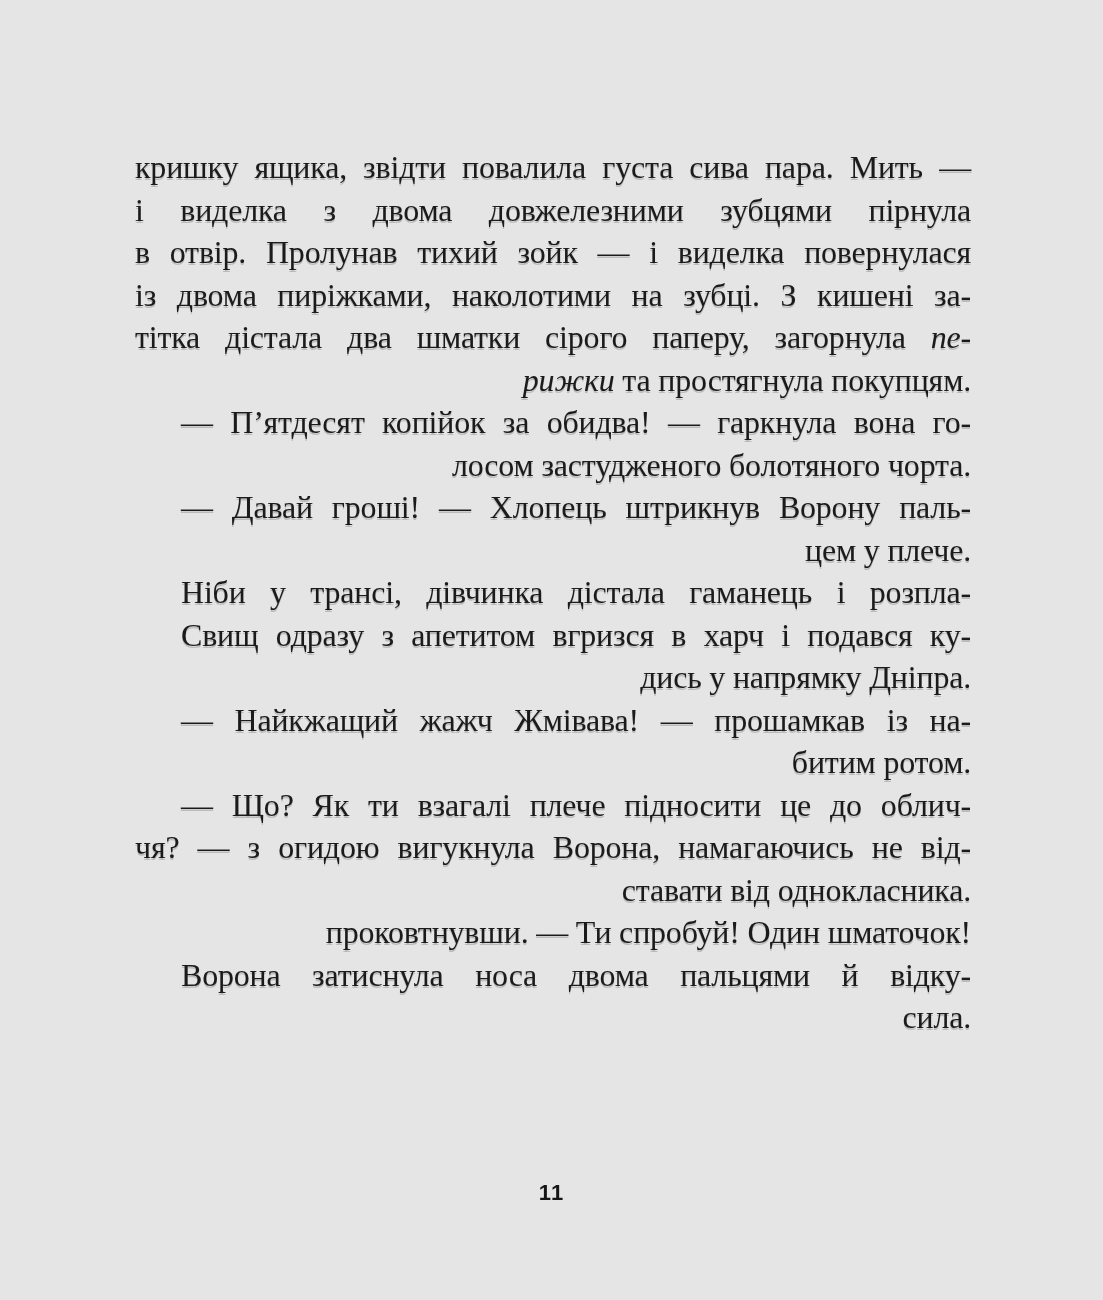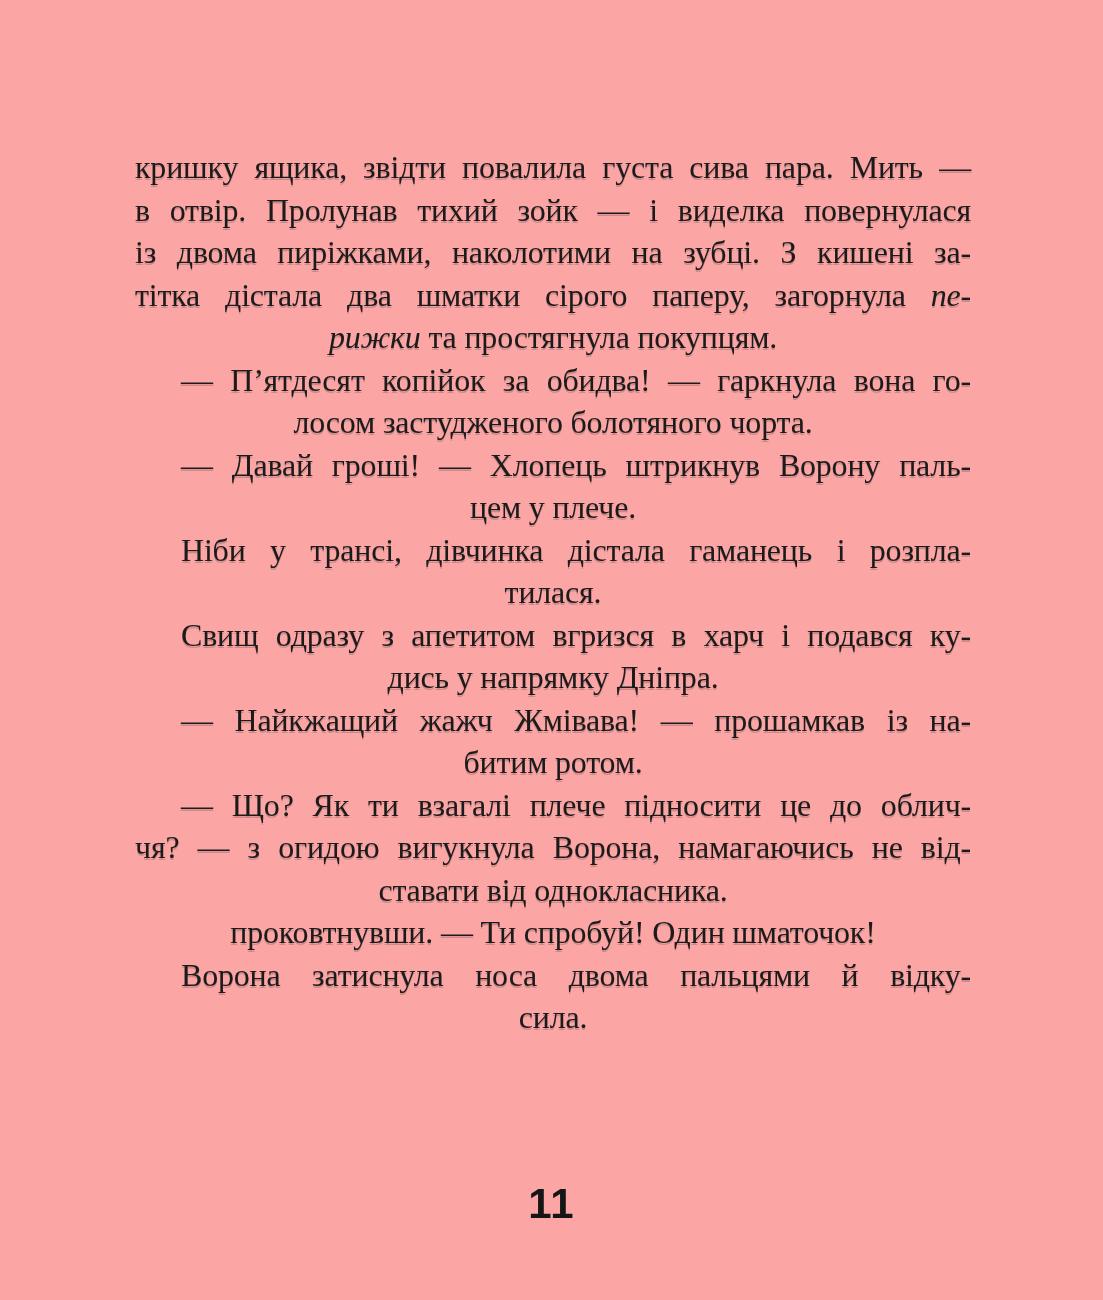--- a/index.html
+++ b/index.html
@@ -7,78 +7,78 @@
     padding: 0;
     width: 1103px;
     height: 1300px;
     background: #ffffff;
     overflow: hidden;
   }
   .book-page {
     position: relative;
     width: 1103px;
     height: 1300px;
-    background: #fca5a5;
+    background: #e5e5e5;
     font-family: "Liberation Serif", "DejaVu Serif", serif;
   }
   .page-text {
     position: absolute;
     left: 135px;
     top: 146px;
     width: 836px;
     color: #1b1b1b;
     font-size: 32px;
     line-height: 42.5px;
     letter-spacing: -0.2px;
     text-shadow: 0 1.5px 0.5px rgba(40,40,40,0.22);
   }
   .line {
     white-space: normal;
-    text-align: center;
+    text-align: right;
   }
   .line.justify {
     text-align: justify;
     text-align-last: justify;
   }
   .line.indent {
     padding-left: 46px;
     font-family: Liberation Serif, serif;
   }
   .line .it {
     font-style: italic;
   }
   .page-number {
     position: absolute;
     left: 0;
     top: 1180px;
     width: 1103px;
     text-align: center;
     font-family: "Liberation Sans", "DejaVu Sans", sans-serif;
     font-weight: bold;
-    font-size: 42px;
+    font-size: 22px;
     letter-spacing: 1px;
     color: #161616;
   }
 </style>
 </head>
 <body>
 
 <div class="book-page">
   <div class="page-text" id="page-text">
       <div class="line justify"><span>кришку ящика, звідти повалила густа сива пара. Мить —</span></div>
+      <div class="line justify"><span>і виделка з двома довжелезними зубцями пірнула</span></div>
       <div class="line justify"><span>в отвір. Пролунав тихий зойк — і виделка повернулася</span></div>
       <div class="line justify"><span>із двома пиріжками, наколотими на зубці. З кишені за-</span></div>
       <div class="line justify"><span>тітка дістала два шматки сірого паперу, загорнула </span><span class="it">пе-</span></div>
       <div class="line"><span class="it">рижки</span><span> та простягнула покупцям.</span></div>
       <div class="line justify indent"><span>— П’ятдесят копійок за обидва! — гаркнула вона го-</span></div>
       <div class="line"><span>лосом застудженого болотяного чорта.</span></div>
       <div class="line justify indent"><span>— Давай гроші! — Хлопець штрикнув Ворону паль-</span></div>
       <div class="line"><span>цем у плече.</span></div>
       <div class="line justify indent"><span>Ніби у трансі, дівчинка дістала гаманець і розпла-</span></div>
-      <div class="line"><span>тилася.</span></div>
       <div class="line justify indent"><span>Свищ одразу з апетитом вгризся в харч і подався ку-</span></div>
       <div class="line"><span>дись у напрямку Дніпра.</span></div>
       <div class="line justify indent"><span>— Найкжащий жажч Жмівава! — прошамкав із на-</span></div>
       <div class="line"><span>битим ротом.</span></div>
       <div class="line justify indent"><span>— Що? Як ти взагалі плече підносити це до облич-</span></div>
       <div class="line justify"><span>чя? — з огидою вигукнула Ворона, намагаючись не від-</span></div>
       <div class="line"><span>ставати від однокласника.</span></div>
       <div class="line"><span>проковтнувши. — Ти спробуй! Один шматочок!</span></div>
       <div class="line justify indent"><span>Ворона затиснула носа двома пальцями й відку-</span></div>
       <div class="line"><span>сила.</span></div>

